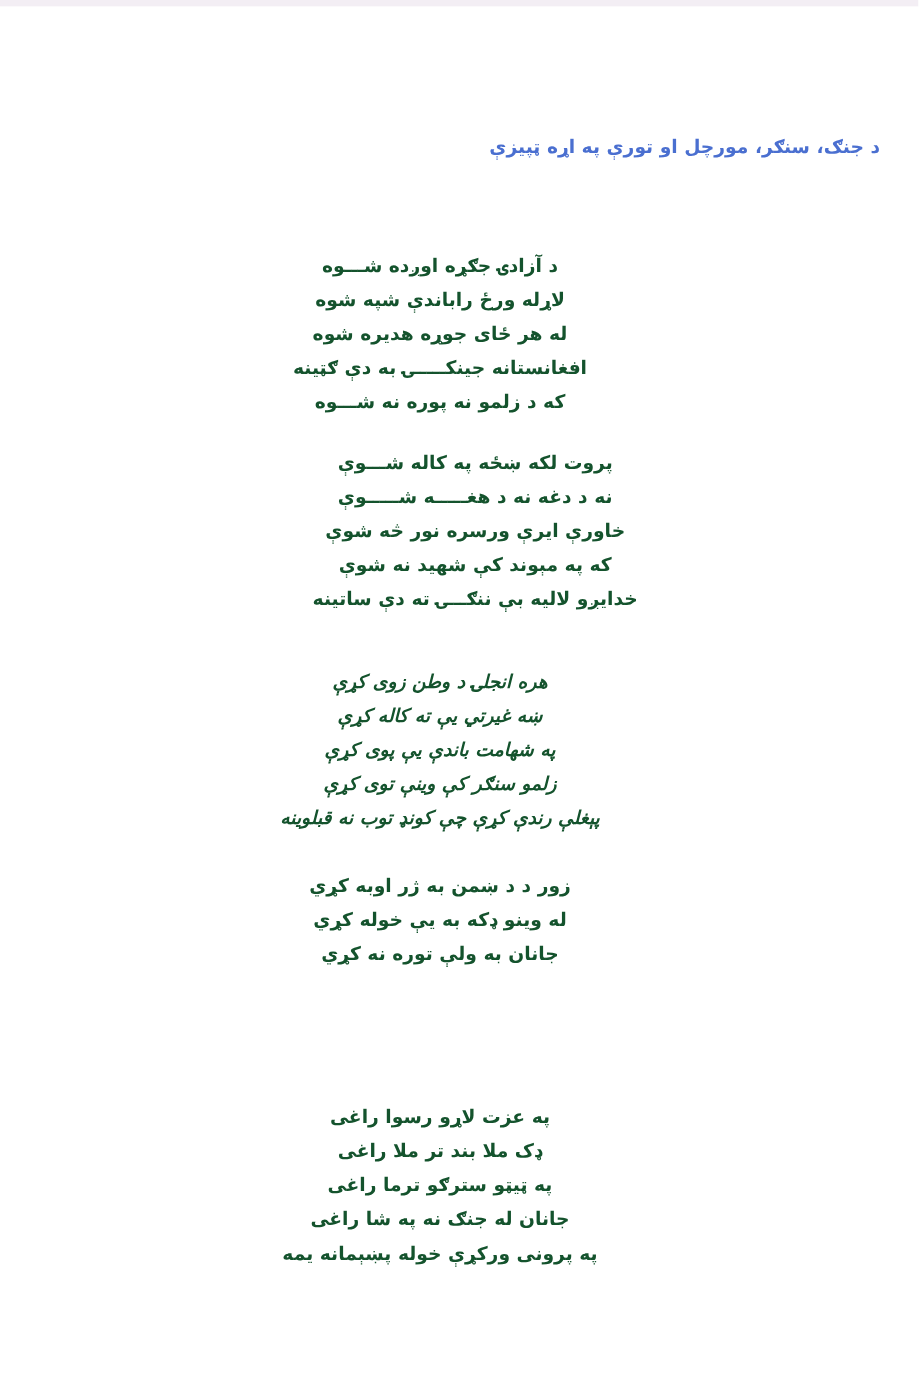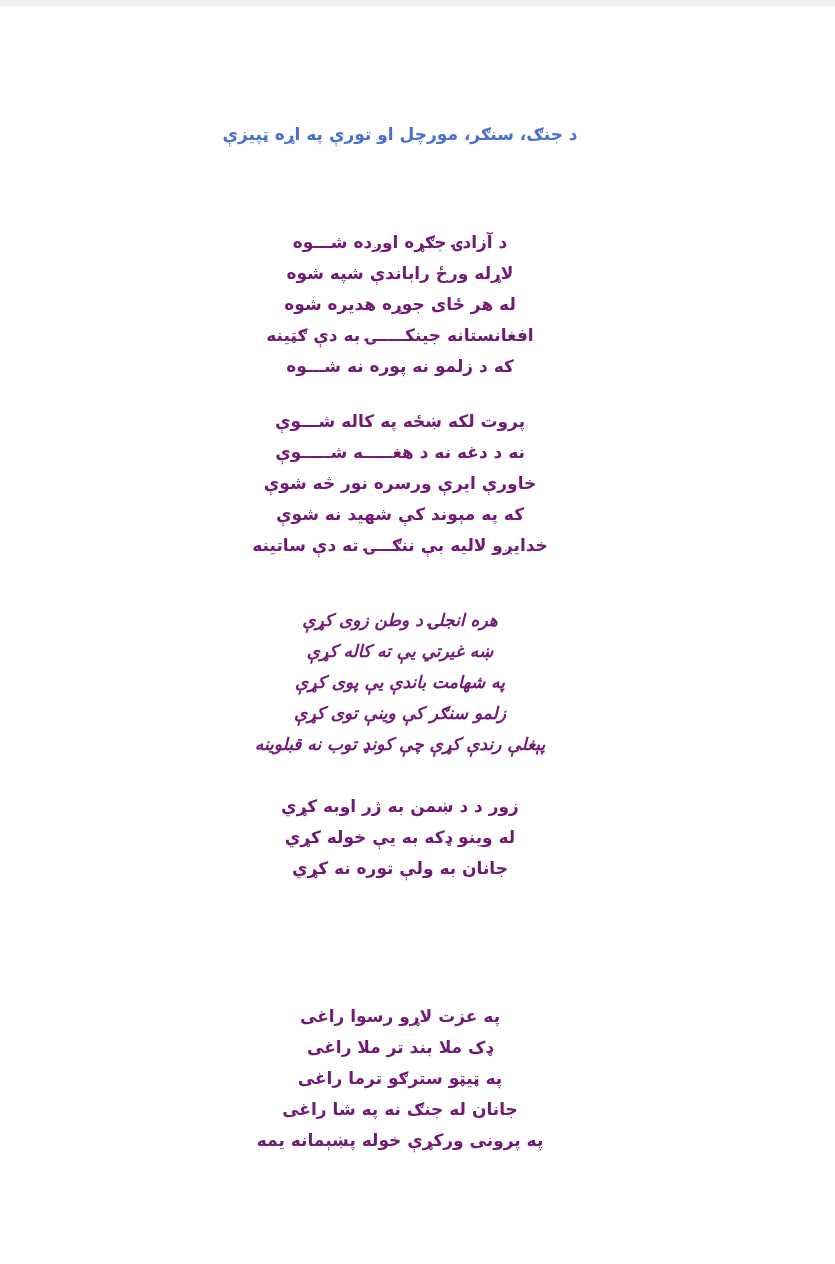--- a/index.html
+++ b/index.html
@@ -26,37 +26,36 @@
       left: 0; top: 6px;
       width: 835px;
       height: 1258px;
       background: #ffffff;
     }
     .title {
       position: absolute;
       top: 119px;
       left: 0;
       width: 800px;
-      text-align: center;
       direction: rtl;
       color: #4a6fd0;
       font-size: 17px;
       font-weight: bold;
       line-height: 30px;
     }
     .stanza {
       position: absolute;
       left: 0;
       width: 800px;
       direction: rtl;
       text-align: center;
     }
     .line {
       display: block;
-      color: #701a75;
+      color: #14532d;
       font-size: 17px;
       font-weight: bold;
       height: 31px;
       line-height: 31px;
       white-space: nowrap;
     }
   </style>
 </head>
 <body>
 
@@ -67,21 +66,21 @@
 <div class="title">د جنګ، سنګر، مورچل او تورې په اړه ټپيزې</div>
 
 <div class="stanza" style="top:227px;">
   <span class="line">د آزادۍ جګړه اوږده شـــوه</span>
   <span class="line">لاړله ورځ راباندې شپه شوه</span>
   <span class="line">له هر ځای جوړه هديره شوه</span>
   <span class="line">افغانستانه جينکـــــۍ به دې ګټينه</span>
   <span class="line">که د زلمو نه پوره نه شـــوه</span>
 </div>
 
-<div class="stanza" style="top:406px;">
+<div class="stanza" style="top:406px;margin-left:32px;">
   <span class="line">پروت لکه ښځه په کاله شـــوې</span>
   <span class="line">نه د دغه نه د هغـــــه شـــــوې</span>
   <span class="line">خاورې ايرې ورسره نور څه شوې</span>
   <span class="line">که په مېوند کې شهيد نه شوې</span>
   <span class="line">خدايږو لاليه بې ننګـــۍ ته دې ساتينه</span>
 </div>
 
 <div class="stanza" style="top:605px;font-style:italic;">
   <span class="line">هره انجلۍ د وطن زوی کړې</span>
   <span class="line">ښه غيرتي يې ته کاله کړې</span>

